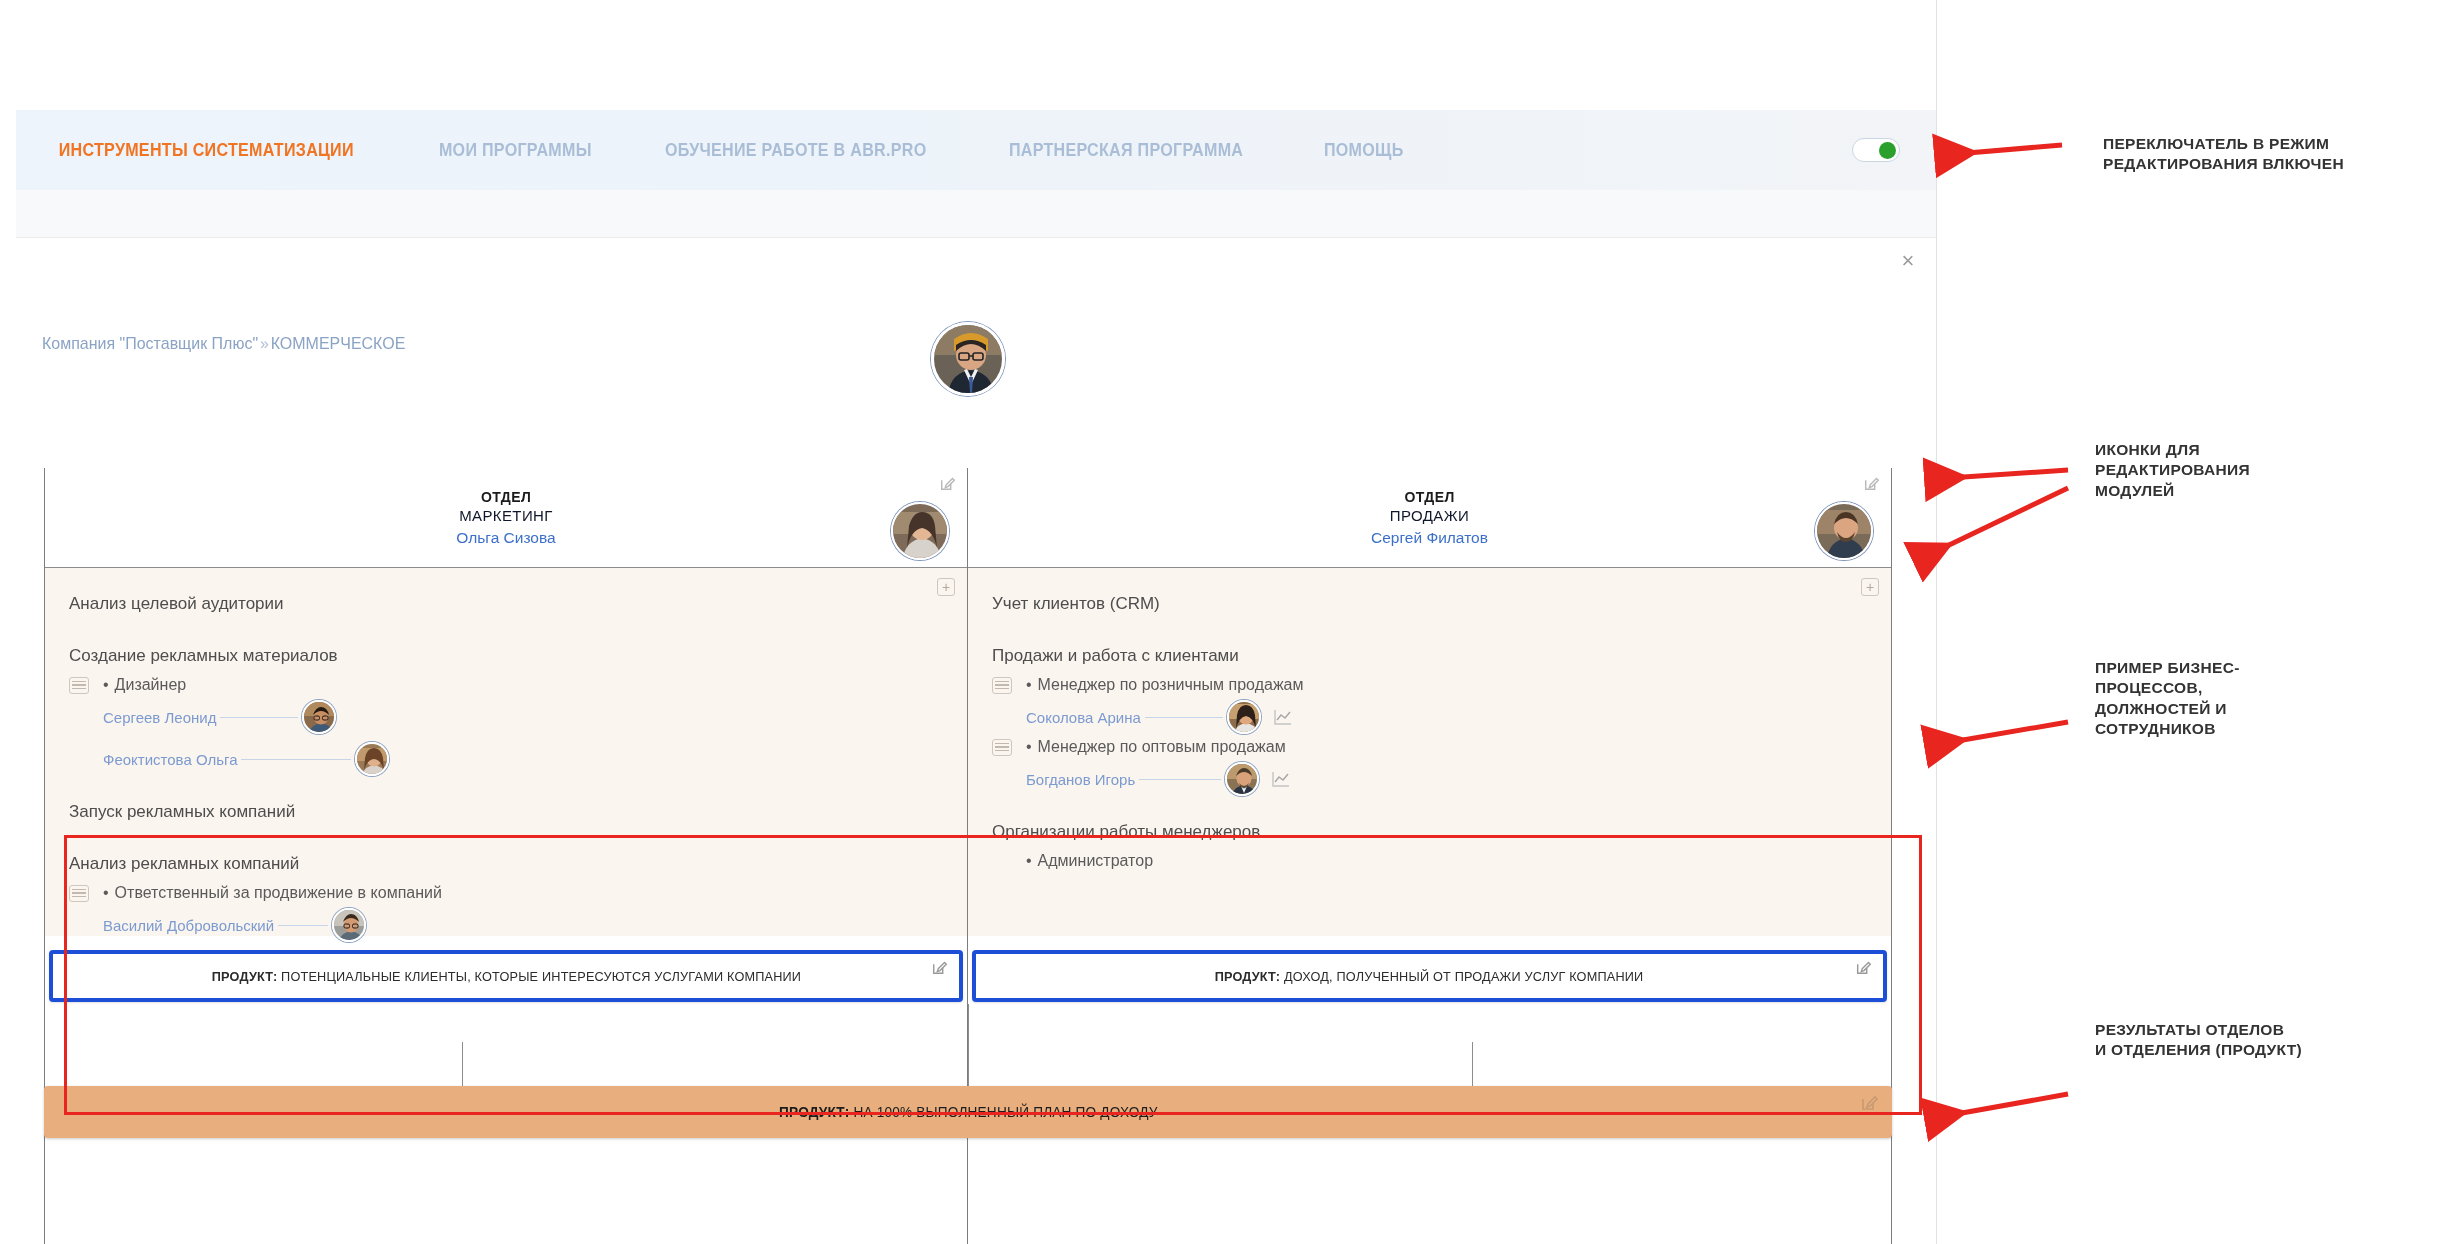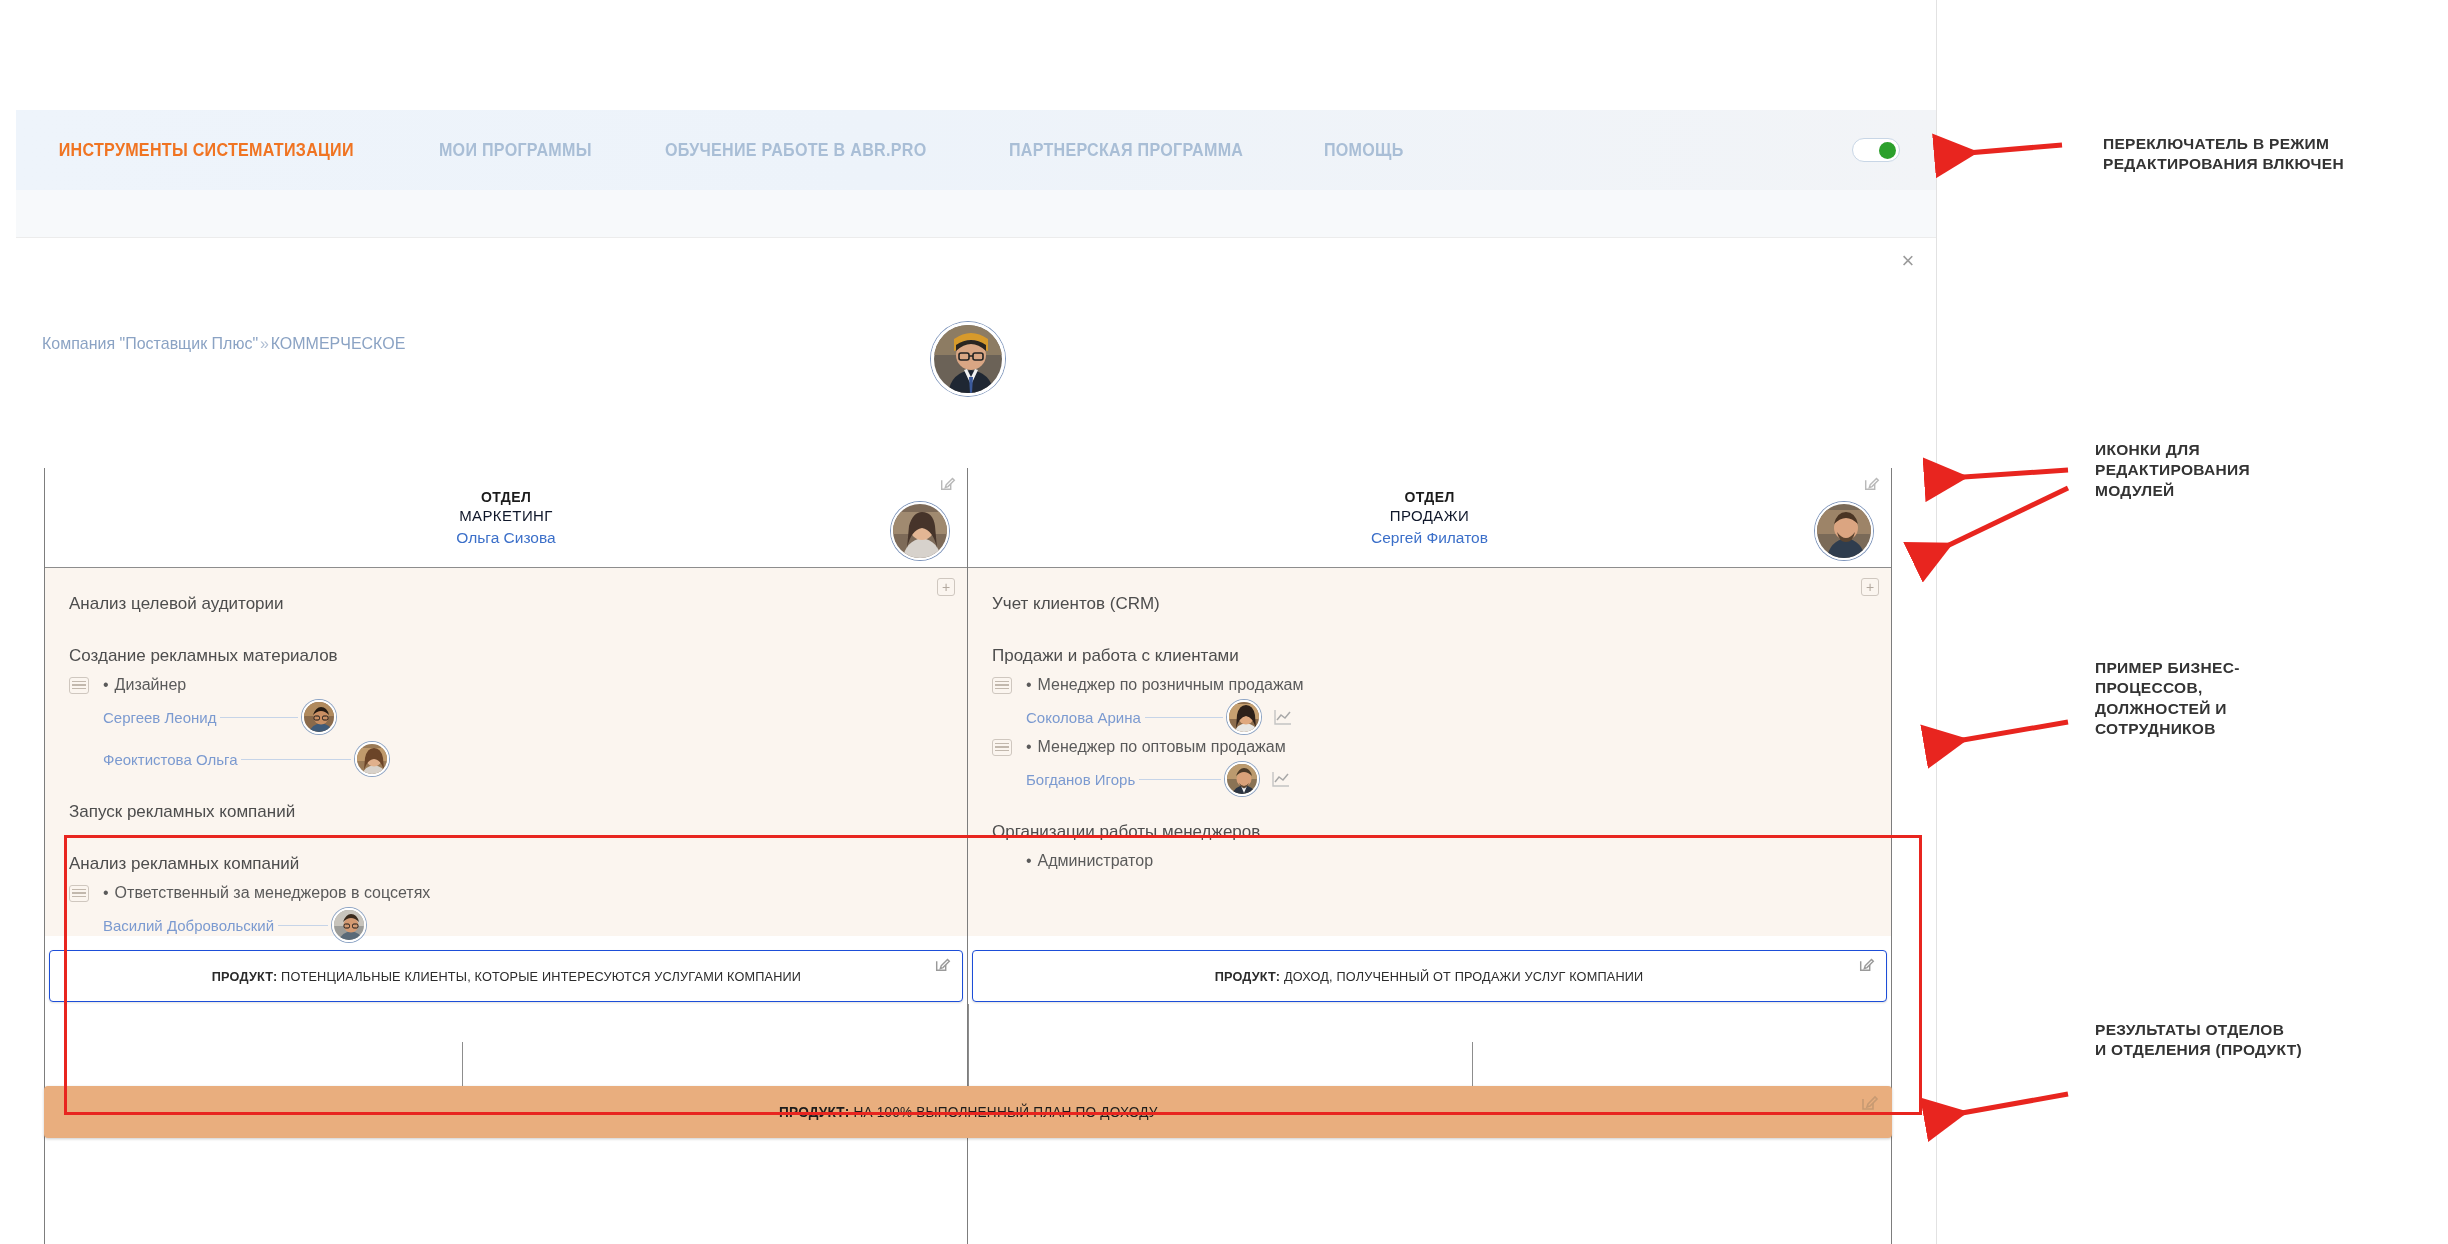--- a/index.html
+++ b/index.html
@@ -158,21 +158,21 @@
   .emp-avatar{
     width:34px; height:34px; border-radius:50%;
     border:2px solid #ffffff; box-shadow:0 0 0 1px #8ba3c4;
     overflow:hidden; flex:0 0 auto;
   }
   .stat-icon{ margin-left:12px; width:20px; height:18px; cursor:pointer; }
 
   
   .dept-product{
     position:relative; height:52px; background:#ffffff;
-    border:1px solid #1d4ed8; border-radius:4px;
+    border:4px solid #1d4ed8; border-radius:4px;
     display:flex; align-items:center; justify-content:center;
     margin:14px 4px 0 4px;
     box-shadow:0 1px 2px rgba(0,0,0,.12);
   }
   .prod-text{
     font-size:13.5px; color:#2b2b2b; letter-spacing:.2px;
     transform:scaleX(.94);
   }
   .prod-text b{ font-weight:700; }
   .edit-icon{ cursor:pointer; }
@@ -332,21 +332,21 @@
         <div class="proc-gap"></div>
 
         <div class="proc">
           <div class="proc-title">Анализ рекламных компаний</div>
           <div class="post-row">
             <span class="list-icon">
                 <i></i>
                 <i></i>
                 <i></i>
               </span>
-            <span class="post-name">Ответственный за менеджеров в соцсетях</span>
+            <span class="post-name">Ответственный за продвижение в компаний</span>
           </div>
           <div class="emp-row">
             <span class="emp-name">Василий Добровольский</span>
             <span class="emp-line" style="width:50px"></span>
             <span class="emp-avatar">
               <svg width="34" height="34" viewBox="0 0 34 34">
                 <rect width="34" height="34" fill="#9c9c98"></rect>
                 <rect x="0" y="0" width="34" height="16" fill="#c8c4bc"></rect>
                 <path d="M5 34 Q5 23 17 21 Q29 23 29 34 Z" fill="#5a6a78"></path>
                 <circle cx="17" cy="15" r="7.5" fill="#d49a72"></circle>

